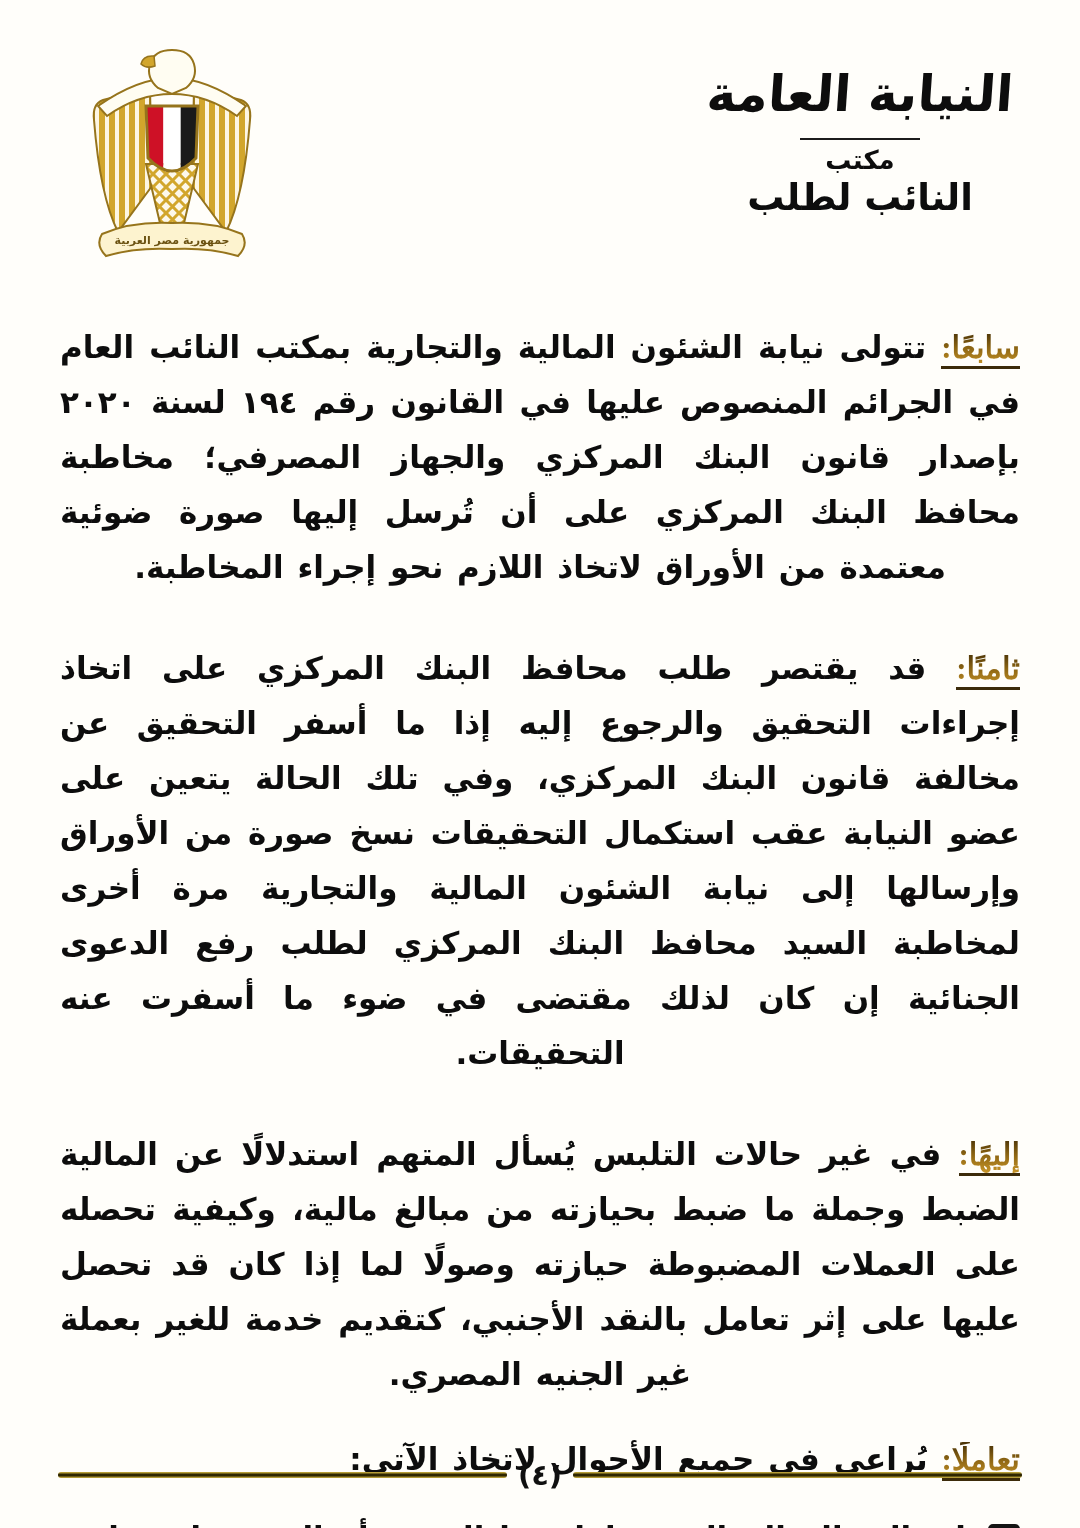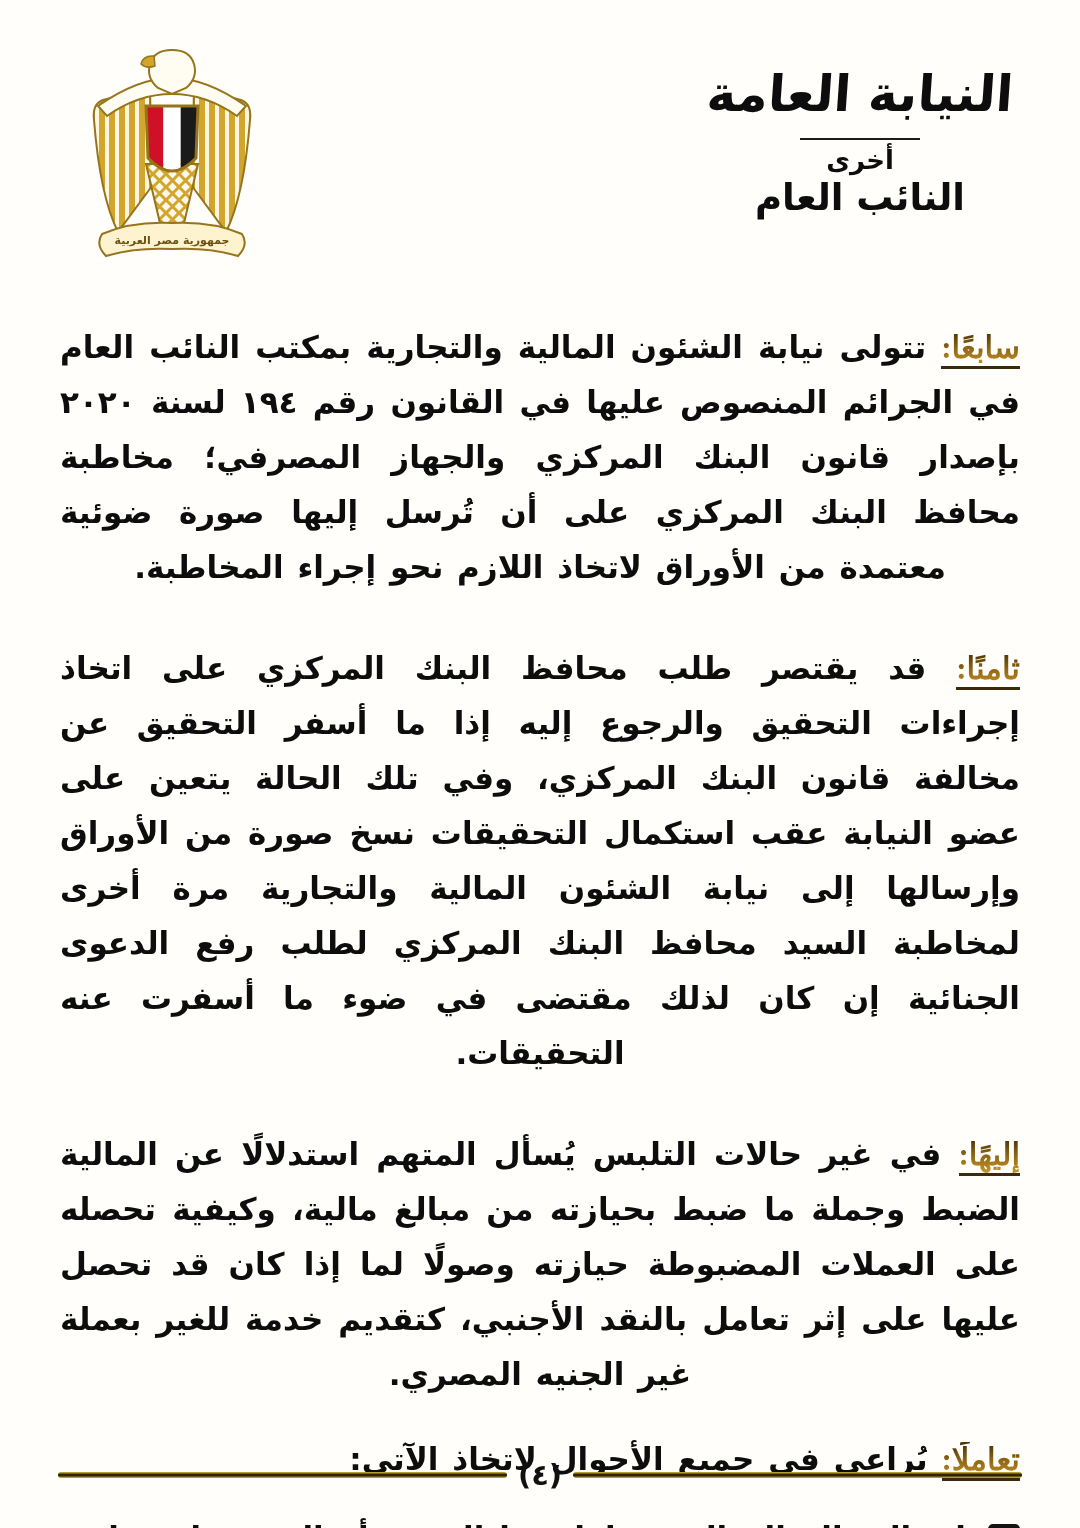--- a/index.html
+++ b/index.html
@@ -106,22 +106,22 @@
     </g>
     <path d="M58 62 L110 62 L108 114 Q84 140 60 114 Z" fill="none" style="stroke:var(--emblem-outline)" stroke-width="3"></path>
 
     <path d="M14 190 Q44 177 84 179 Q124 177 154 190 Q161 201 150 212 Q120 203 84 205 Q48 203 18 212 Q7 201 14 190 Z" fill="#fdf3cf" style="stroke:var(--emblem-outline)" stroke-width="2"></path>
     <text x="84" y="200" text-anchor="middle" font-size="11" font-weight="bold" style="fill:#6b5212" direction="rtl">جمهورية مصر العربية</text>
   </svg>
 
   <div class="masthead">
     <div class="org-title">النيابة العامة</div>
     <hr class="masthead-divider">
-    <div class="office-word">أخرى</div>
-    <div class="office-title">النائب العام</div>
+    <div class="office-word">مكتب</div>
+    <div class="office-title">النائب لطلب</div>
   </div>
 
   <div class="doc-body">
       <p class="para"><span class="ordinal">سابعًا:</span> <span>تتولى نيابة الشئون المالية والتجارية بمكتب النائب العام في الجرائم المنصوص عليها في </span><span class="u">القانون رقم ١٩٤ لسنة ٢٠٢٠ بإصدار قانون البنك المركزي والجهاز المصرفي</span><span>؛ مخاطبة محافظ البنك المركزي على أن تُرسل إليها صورة ضوئية معتمدة من الأوراق لاتخاذ اللازم نحو إجراء المخاطبة.</span></p>
       <p class="para"><span class="ordinal">ثامنًا:</span> <span>قد يقتصر طلب محافظ البنك المركزي على اتخاذ إجراءات التحقيق والرجوع إليه إذا ما أسفر التحقيق عن مخالفة قانون البنك المركزي، وفي تلك الحالة يتعين على عضو النيابة عقب استكمال التحقيقات نسخ صورة من الأوراق وإرسالها إلى نيابة الشئون المالية والتجارية مرة أخرى لمخاطبة السيد محافظ البنك المركزي لطلب رفع الدعوى الجنائية إن كان لذلك مقتضى في ضوء ما أسفرت عنه التحقيقات.</span></p>
       <p class="para tight"><span class="ordinal">إليهًا:</span> <span>في غير حالات التلبس يُسأل المتهم استدلالًا عن المالية الضبط وجملة ما ضبط بحيازته من مبالغ مالية، وكيفية تحصله على العملات المضبوطة حيازته وصولًا لما إذا كان قد تحصل عليها على إثر تعامل بالنقد الأجنبي، كتقديم خدمة للغير بعملة غير الجنيه المصري.</span></p>
       <p class="para heading"><span class="ordinal">تعاملًا:</span> <span class="u">يُراعى في جميع الأحوال لاتخاذ الآتي:</span></p>
       <div class="check-item">
         <span class="checkbox"></span>
         <div class="check-text last-center">إجمالي المبالغ التي تعامل بها المتهم أو المضبوطة حيازته - بحسب الأحوال، وسبب حيازته لها، ومصدر تحصله عليها.</div>

